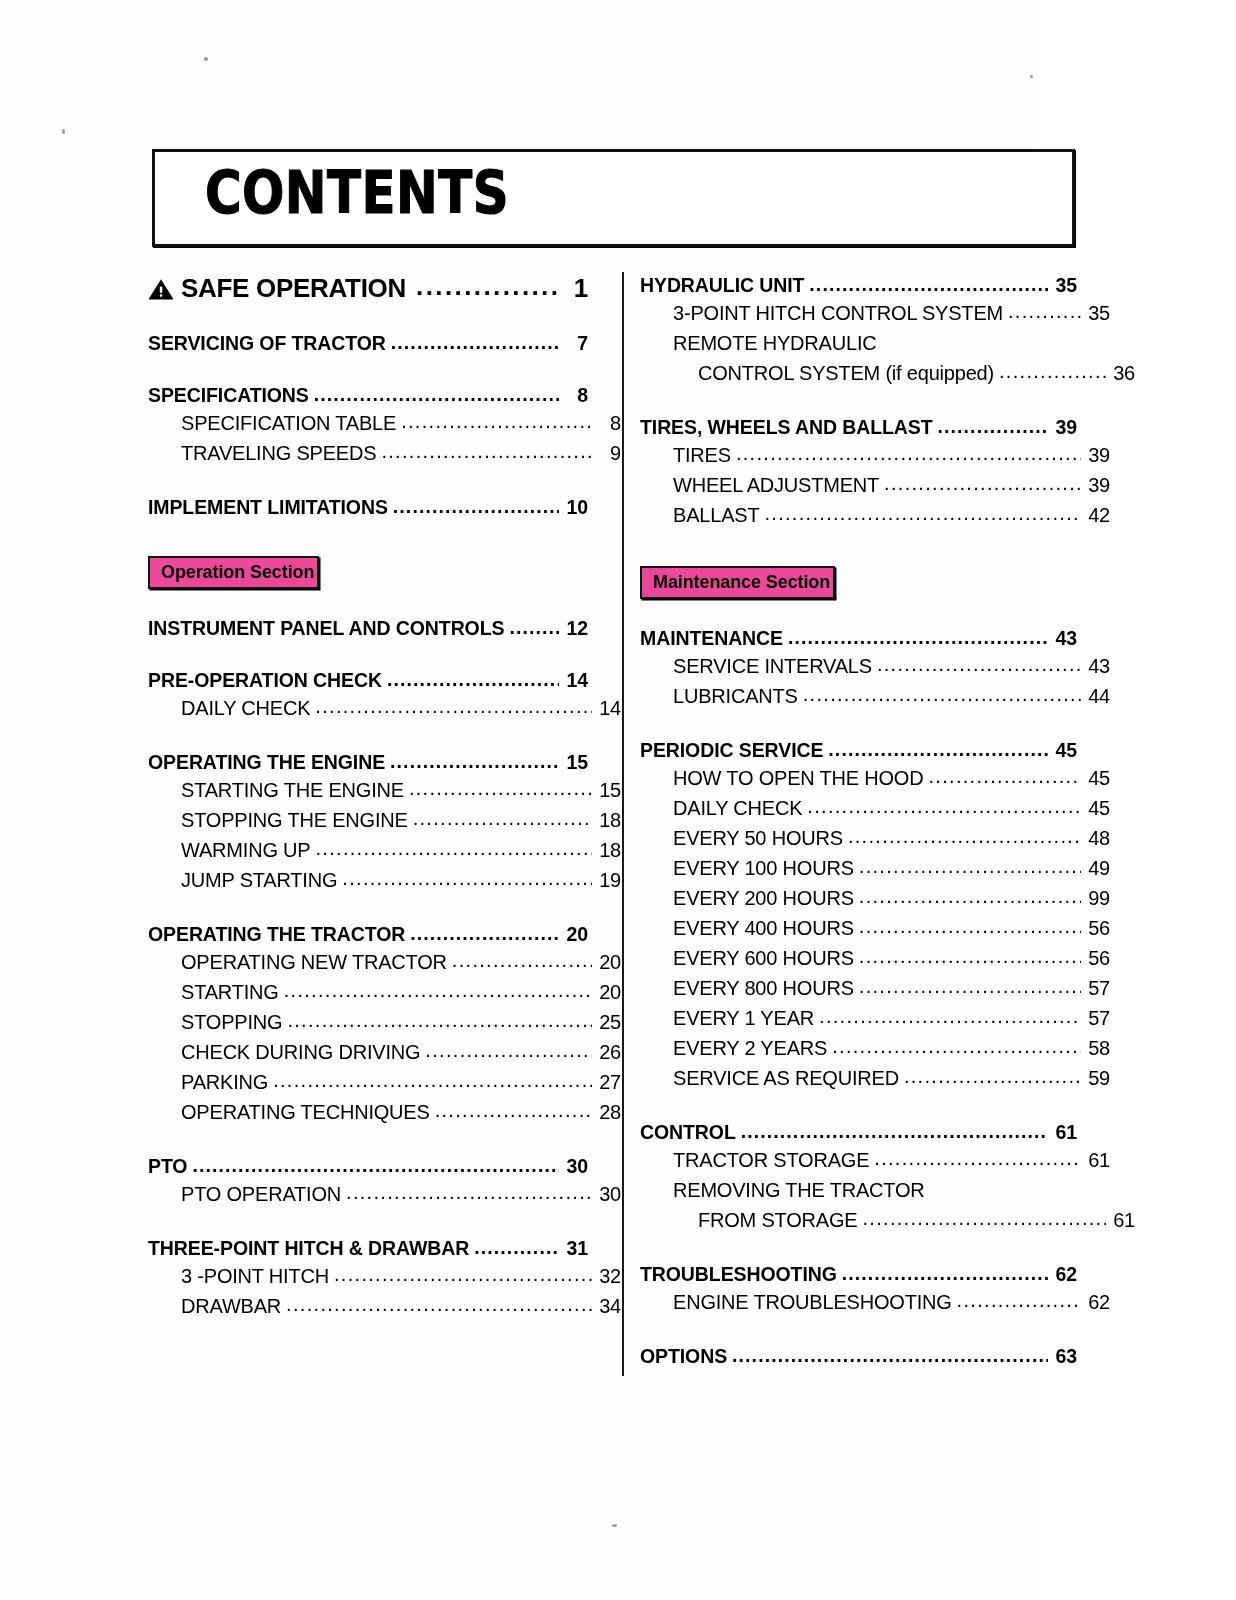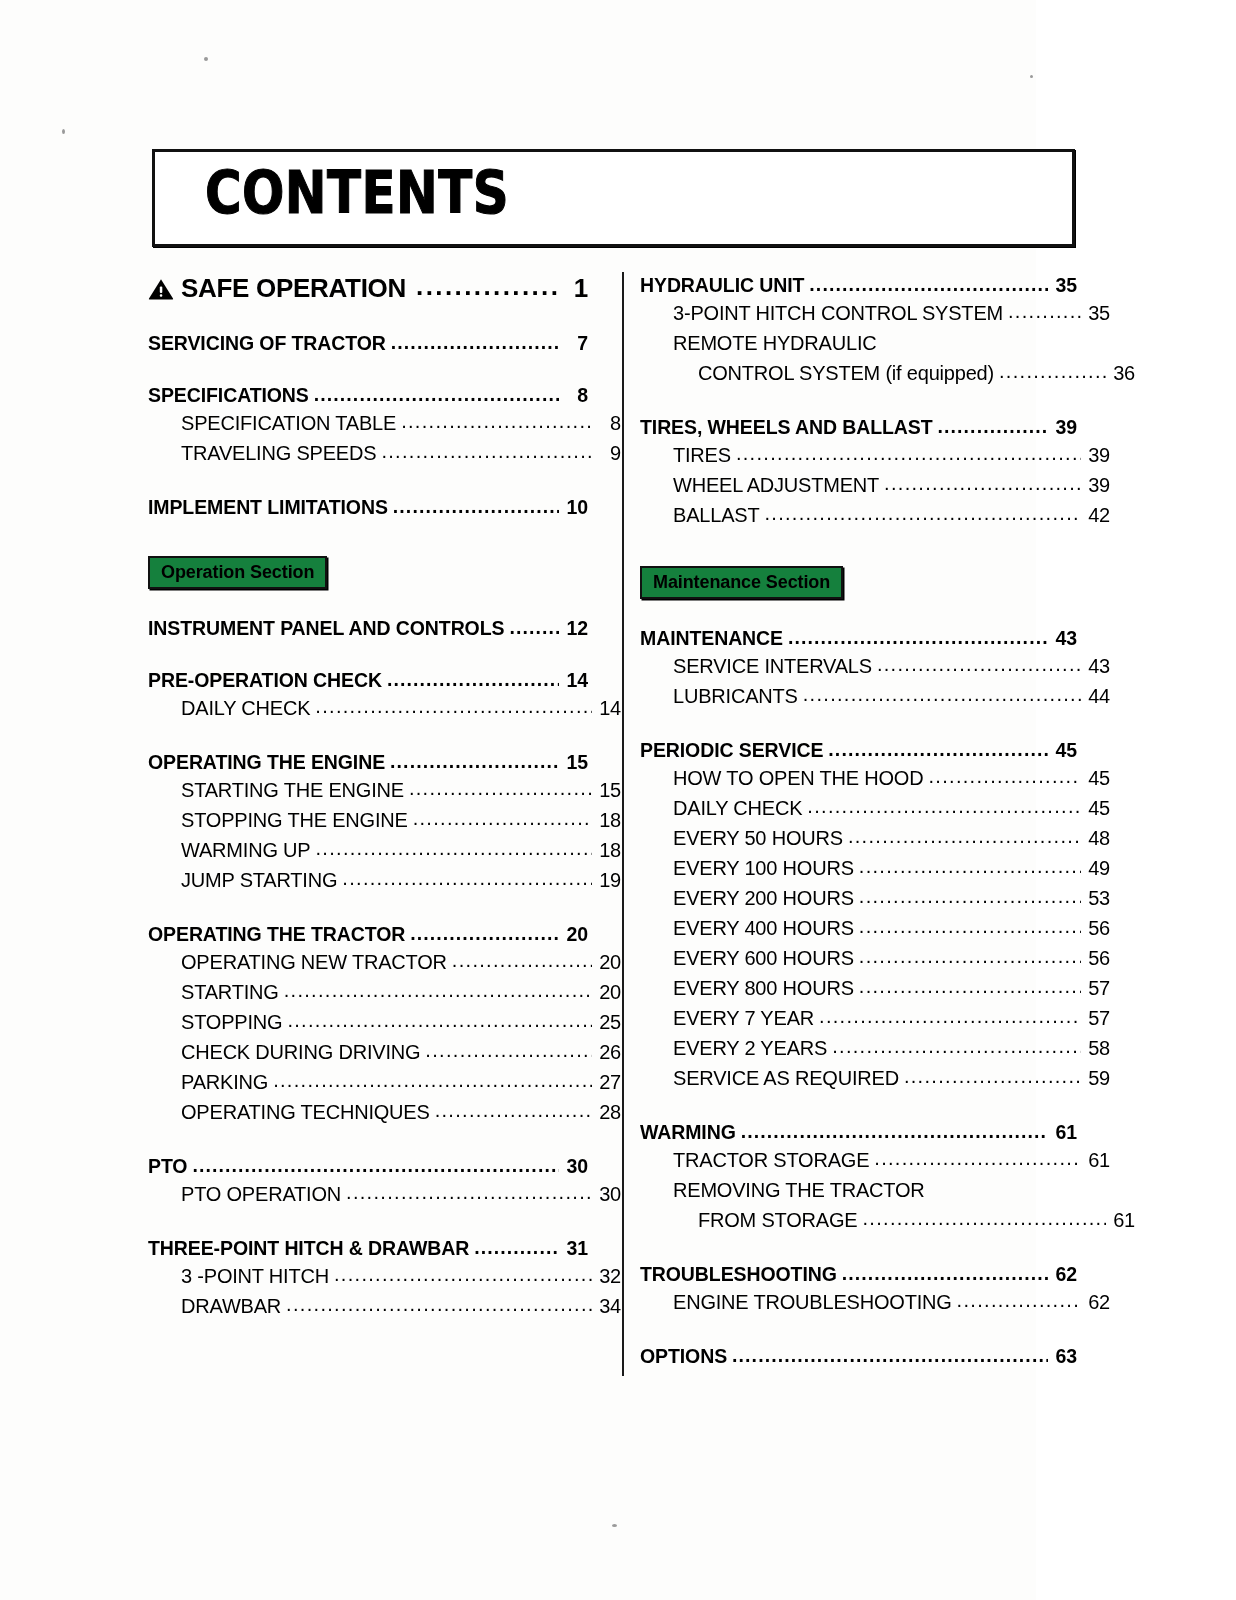--- a/index.html
+++ b/index.html
@@ -159,25 +159,25 @@
     margin-right: 7px;
     vertical-align: -3px;
     position: relative;
   }
   .warn-icon svg { display: block; }
 
   
   .section-tag {
     display: inline-block;
     border: 2px solid #111;
-    padding: 4px 11px 5px 11px;
+    padding: 4px 3px 5px 11px;
     font-weight: bold;
     font-size: 18px;
     line-height: 20px;
-    background: #15803d;
+    background: #ec4899;
     box-shadow: 1.5px 1.5px 0 #000;
     letter-spacing: -0.1px;
   }
   .tag-wrap { margin-top: 36px; margin-bottom: 8px; }
 </style>
 </head>
 <body>
 
 <div id="page">
 
@@ -408,54 +408,54 @@
         <span class="toc-page">48</span>
       </div>
       <div class="toc-row lvl1">
         <span class="toc-label"><span>EVERY 100 HOURS</span></span>
         <span class="dots"></span>
         <span class="toc-page">49</span>
       </div>
       <div class="toc-row lvl1">
         <span class="toc-label"><span>EVERY 200 HOURS</span></span>
         <span class="dots"></span>
-        <span class="toc-page">53</span>
+        <span class="toc-page">99</span>
       </div>
       <div class="toc-row lvl1">
         <span class="toc-label"><span>EVERY 400 HOURS</span></span>
         <span class="dots"></span>
         <span class="toc-page">56</span>
       </div>
       <div class="toc-row lvl1">
         <span class="toc-label"><span>EVERY 600 HOURS</span></span>
         <span class="dots"></span>
         <span class="toc-page">56</span>
       </div>
       <div class="toc-row lvl1">
         <span class="toc-label"><span>EVERY 800 HOURS</span></span>
         <span class="dots"></span>
         <span class="toc-page">57</span>
       </div>
       <div class="toc-row lvl1">
-        <span class="toc-label"><span>EVERY 7 YEAR</span></span>
+        <span class="toc-label"><span>EVERY 1 YEAR</span></span>
         <span class="dots"></span>
         <span class="toc-page">57</span>
       </div>
       <div class="toc-row lvl1">
         <span class="toc-label"><span>EVERY 2 YEARS</span></span>
         <span class="dots"></span>
         <span class="toc-page">58</span>
       </div>
       <div class="toc-row lvl1">
         <span class="toc-label"><span>SERVICE AS REQUIRED</span></span>
         <span class="dots"></span>
         <span class="toc-page">59</span>
       </div>
       <div class="toc-row lvl0">
-        <span class="toc-label"><span>WARMING</span></span>
+        <span class="toc-label"><span>CONTROL</span></span>
         <span class="dots"></span>
         <span class="toc-page">61</span>
       </div>
       <div class="toc-row lvl1">
         <span class="toc-label"><span>TRACTOR STORAGE</span></span>
         <span class="dots"></span>
         <span class="toc-page">61</span>
       </div>
       <div class="toc-row lvl1 nodots">
         <span class="toc-label"><span>REMOVING THE TRACTOR</span></span>

